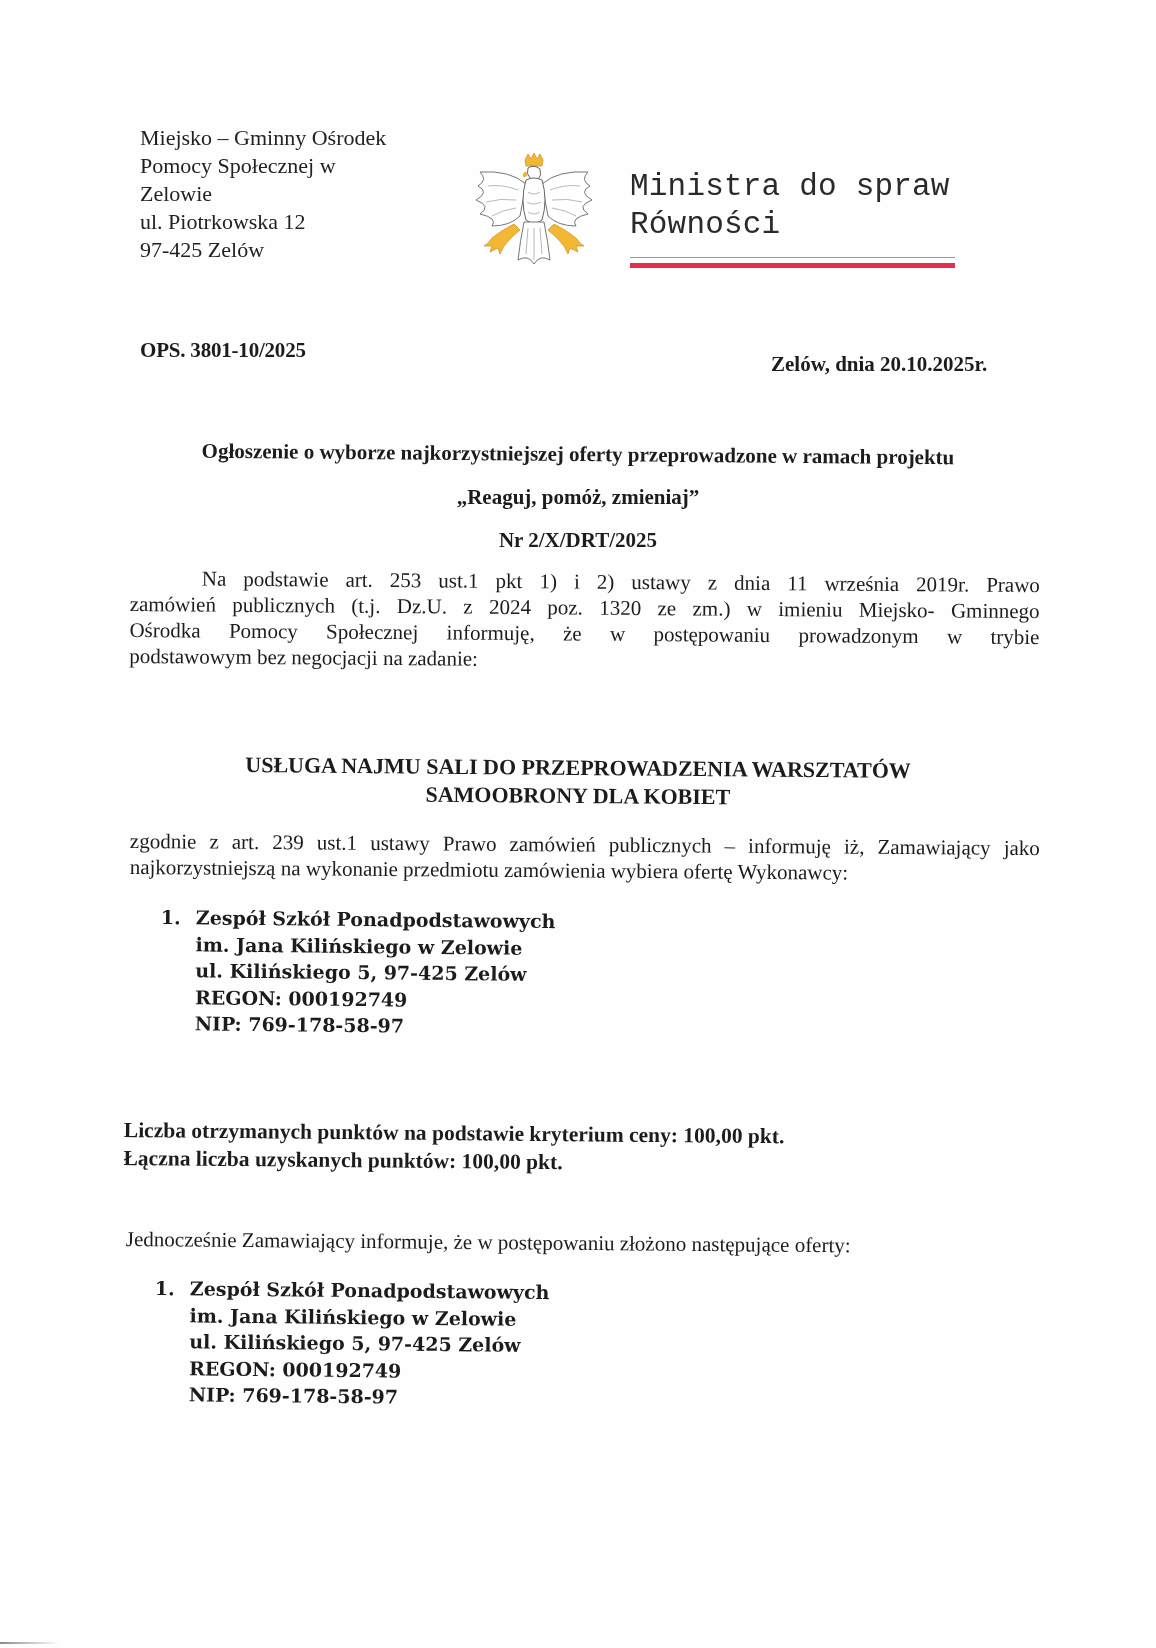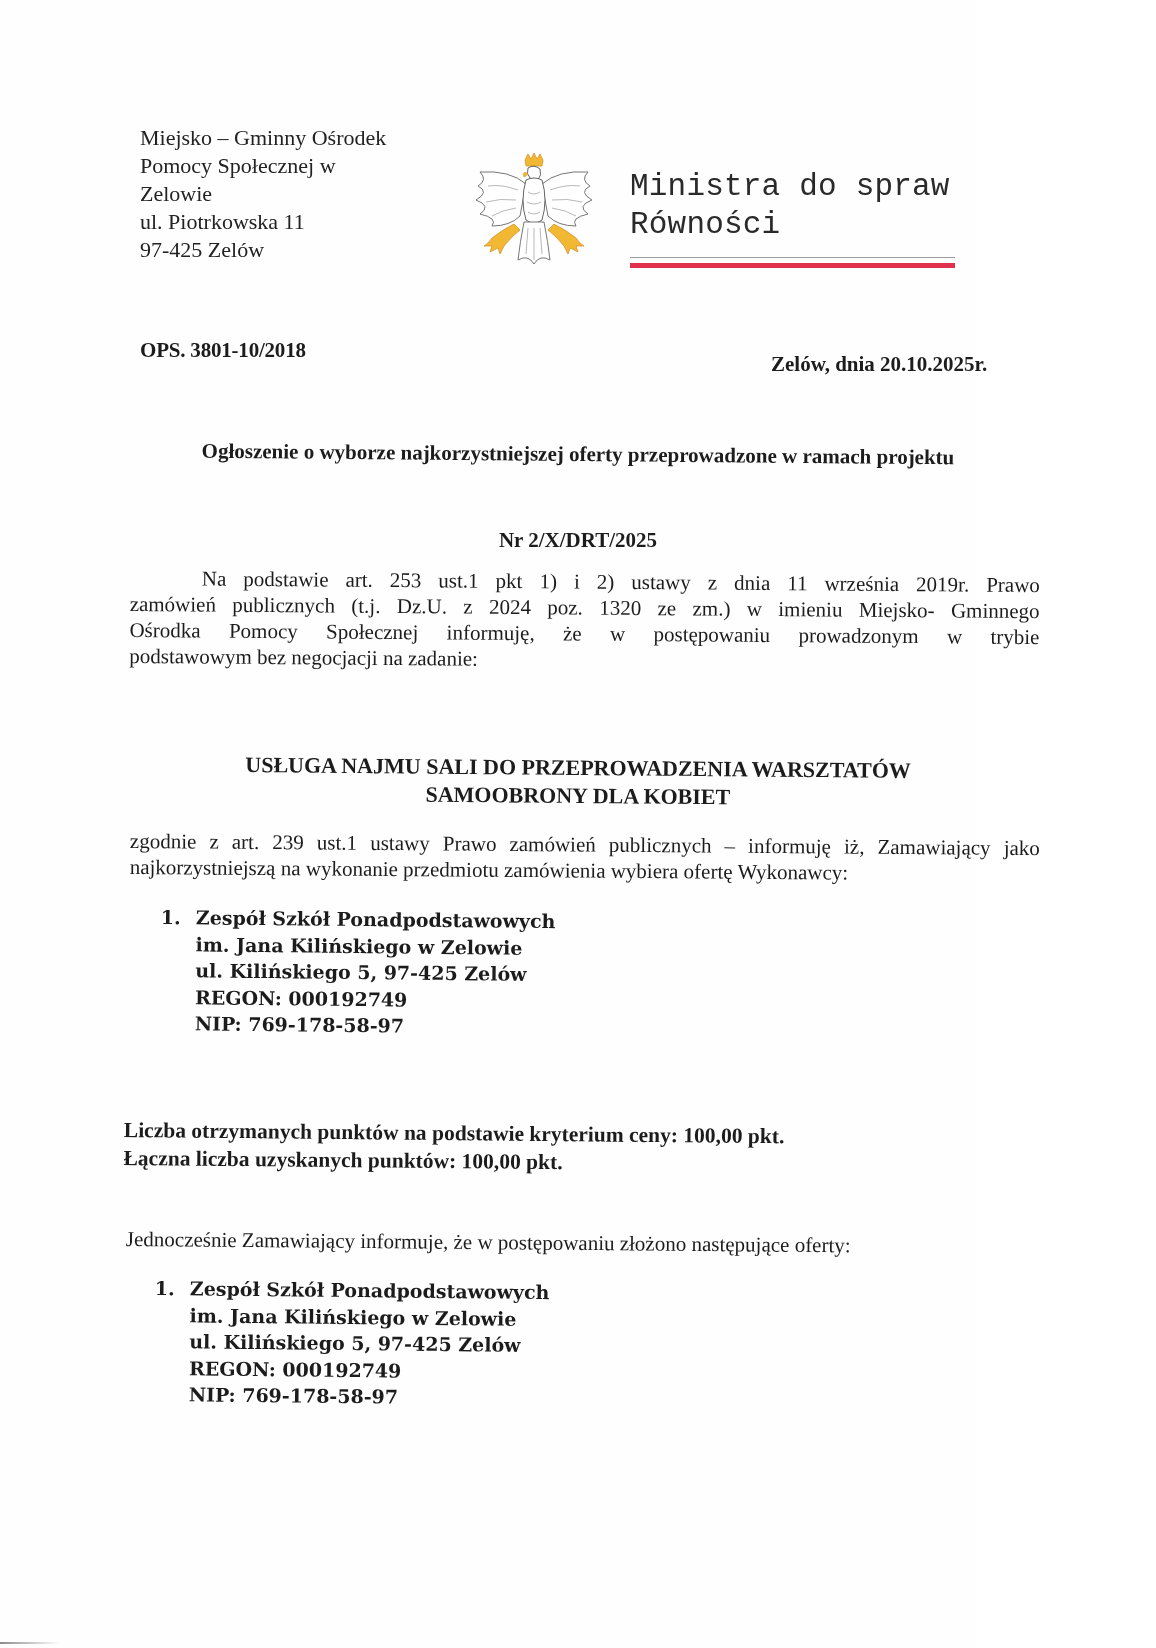--- a/index.html
+++ b/index.html
@@ -79,21 +79,21 @@
   </style>
 </head>
 <body>
 
 <div class="page">
 
   <div class="sender">
     <div>Miejsko – Gminny Ośrodek</div>
     <div>Pomocy Społecznej w</div>
     <div>Zelowie</div>
-    <div>ul. Piotrkowska 11</div>
+    <div>ul. Piotrkowska 12</div>
     <div>97-425 Zelów</div>
   </div>
 
   <div class="ministry">
     <svg class="eagle" viewBox="0 0 128 118">
 
       <path d="M55 6 L58 0 L61 5 L64 -1 L67 5 L70 0 L73 6 L72 12 L56 12 Z" fill="#f2b733" stroke="#d6962a" stroke-width="0.8" transform="translate(0,4)"></path>
 
       <path d="M58 18 Q64 14 70 19 Q72 25 68 30 Q63 32 60 28 Q56 24 58 18 Z" fill="#fff" stroke="#555" stroke-width="0.9"></path>
       <path d="M55 22 Q52 24 54 27 Q57 26 58 24 Z" fill="#f2b733" stroke="#d6962a" stroke-width="0.6"></path>
@@ -114,24 +114,25 @@
       <path d="M84 74 Q96 80 106 88 Q110 94 114 96 L106 96 L108 102 L100 98 L98 104 L94 96 Q86 86 78 80 Z" fill="#f2b733" stroke="#d6962a" stroke-width="0.8"></path>
     </svg>
     <div class="ministry-name">
       <div>Ministra do spraw</div>
       <div>Równości</div>
     </div>
     <div class="rule-grey"></div>
     <div class="rule-red"></div>
   </div>
 
-  <div class="ref">OPS. 3801-10/2018</div>
+  <div class="ref">OPS. 3801-10/2025</div>
   <div class="date">Zelów, dnia 20.10.2025r.</div>
 
   <div class="center title1">Ogłoszenie o wyborze najkorzystniejszej oferty przeprowadzone w ramach projektu</div>
+  <div class="center title2">„Reaguj, pomóż, zmieniaj”</div>
   <div class="center title3">Nr 2/X/DRT/2025</div>
 
   <div class="para p1">
     <span class="ln first">Na podstawie art. 253 ust.1 pkt 1) i 2) ustawy z dnia 11 września 2019r. Prawo</span>
     <span class="ln">zamówień publicznych (t.j. Dz.U. z 2024 poz. 1320 ze zm.) w imieniu Miejsko- Gminnego</span>
     <span class="ln">Ośrodka Pomocy Społecznej informuję, że w postępowaniu prowadzonym w trybie</span>
     <span class="ln last">podstawowym bez negocjacji na zadanie:</span>
   </div>
 
   <div class="subject">

